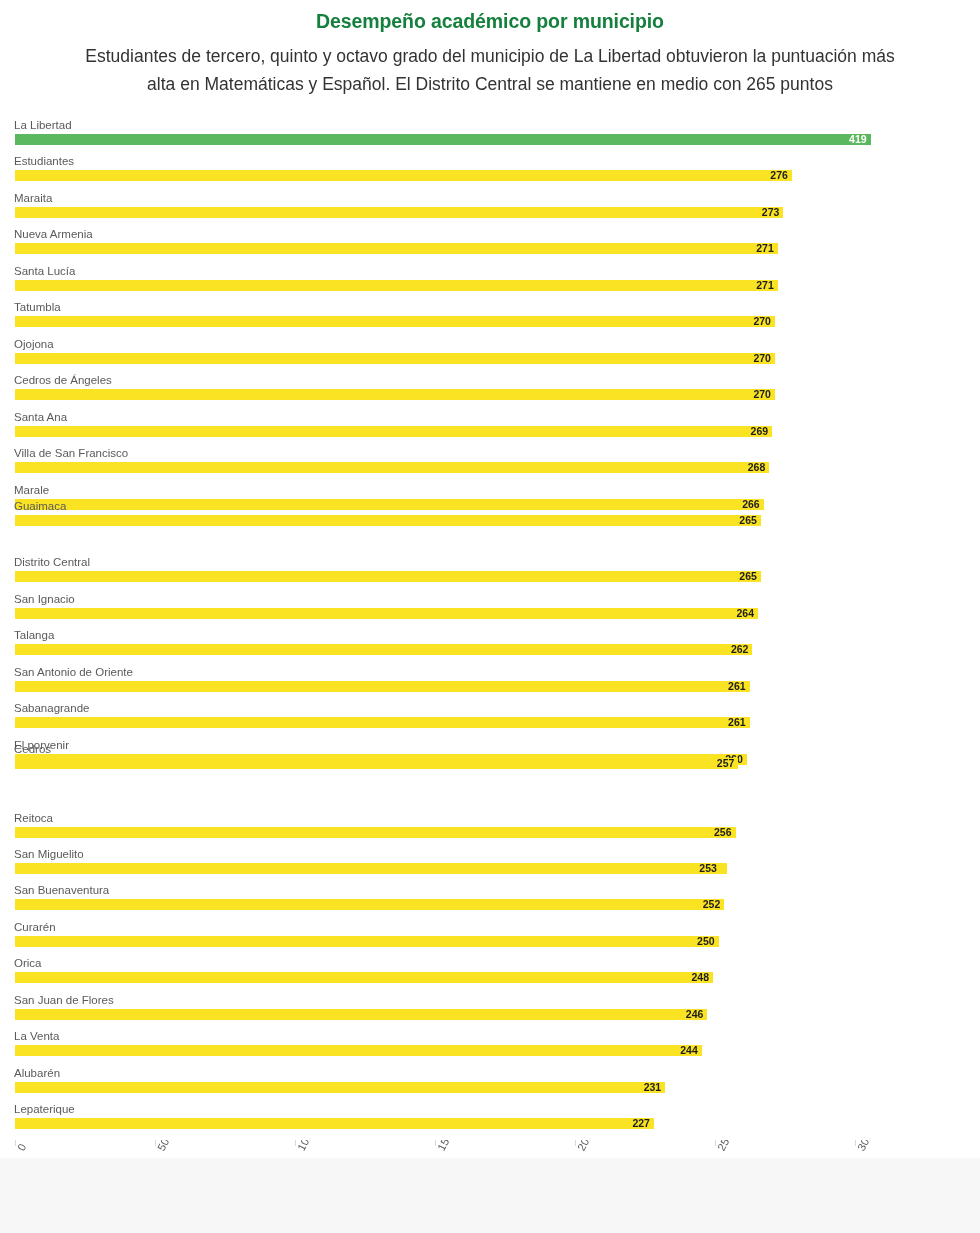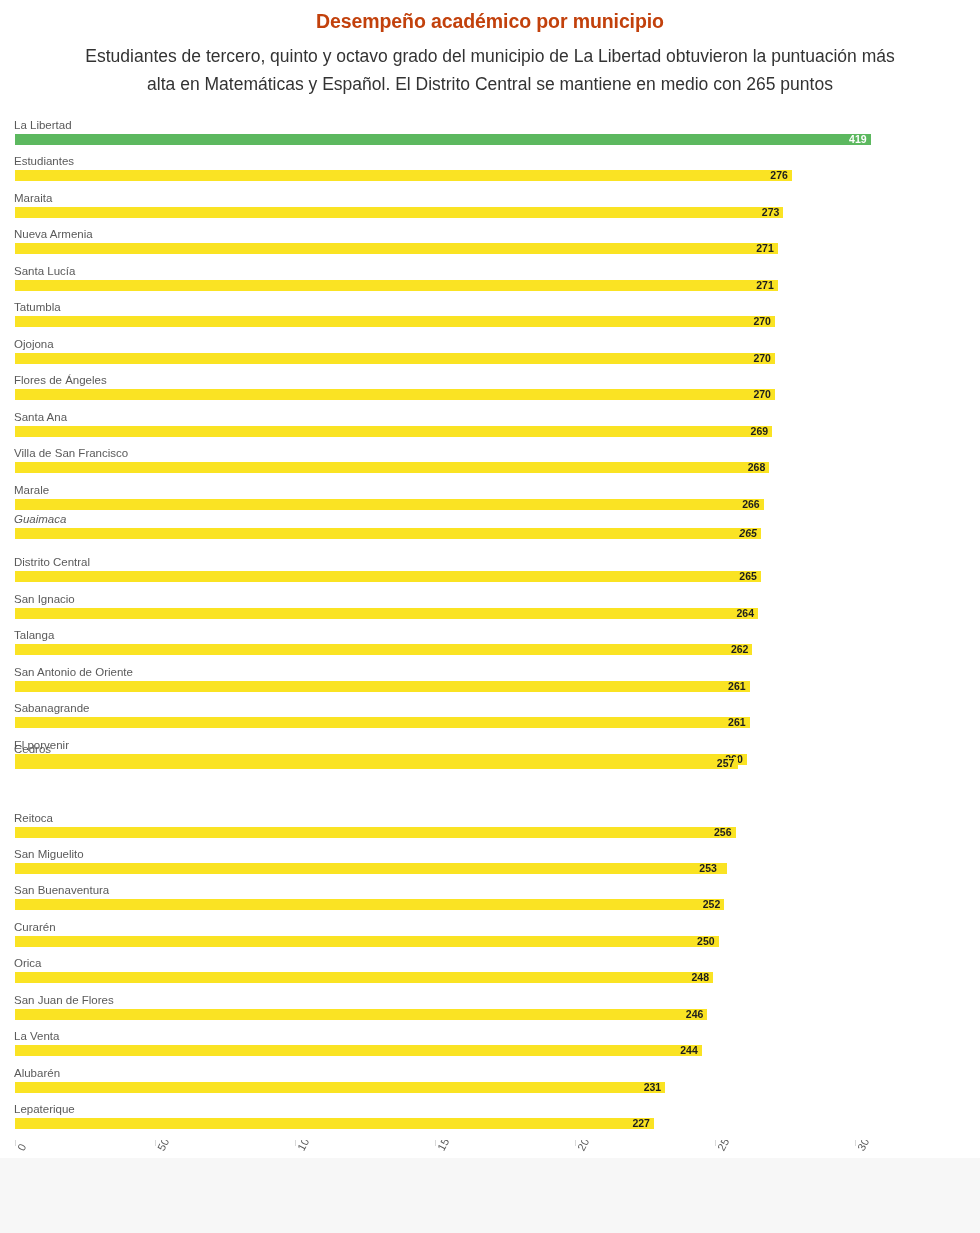--- a/index.html
+++ b/index.html
@@ -25,21 +25,21 @@
 
   .chart-header {
     width: 980px;
     padding-top: 9px;
     text-align: center;
   }
 
   .chart-title {
     font-size: 19.5px;
     font-weight: bold;
-    color: #c2410c;
+    color: #15803d;
     letter-spacing: -0.1px;
     line-height: 24px;
     white-space: nowrap;
   }
 
   .chart-subtitle {
     margin-top: 9px;
     font-size: 17.5px;
     font-weight: normal;
     color: #333333;
@@ -197,40 +197,40 @@
         <div class="bar-label">Tatumbla</div>
         <div class="bar-fill" style="left: 15px; width: 759.942px; top: 16px; position: absolute; height: 11px;"></div>
         <div class="bar-value" style="left: 740.942px; width: 30px;">270</div>
       </div>
       <div class="bar-row" style="top: 218.7px;">
         <div class="bar-label">Ojojona</div>
         <div class="bar-fill" style="left: 15px; width: 759.942px; top: 16px; position: absolute; height: 11px;"></div>
         <div class="bar-value" style="left: 740.942px; width: 30px;">270</div>
       </div>
       <div class="bar-row" style="top: 255.15px;">
-        <div class="bar-label">Flores de Ángeles</div>
+        <div class="bar-label">Cedros de Ángeles</div>
         <div class="bar-fill" style="left: 15px; width: 759.942px; top: 16px; position: absolute; height: 11px;"></div>
         <div class="bar-value" style="left: 740.942px; width: 30px;">270</div>
       </div>
       <div class="bar-row" style="top: 291.6px;">
         <div class="bar-label">Santa Ana</div>
         <div class="bar-fill" style="left: 15px; width: 757.127px; top: 16px; position: absolute; height: 11px;"></div>
         <div class="bar-value" style="left: 738.127px; width: 30px;">269</div>
       </div>
       <div class="bar-row" style="top: 328.05px;">
         <div class="bar-label">Villa de San Francisco</div>
         <div class="bar-fill" style="left: 15px; width: 754.313px; top: 16px; position: absolute; height: 11px;"></div>
         <div class="bar-value" style="left: 735.313px; width: 30px;">268</div>
       </div>
       <div class="bar-row" style="top: 364.5px;">
         <div class="bar-label">Marale</div>
         <div class="bar-fill" style="left: 15px; width: 748.684px; top: 16px; position: absolute; height: 11px;"></div>
         <div class="bar-value" style="left: 729.684px; width: 30px;">266</div>
       </div>
-      <div class="bar-row" style="top: 394px; font-style: italic;">
+      <div class="bar-row" style="top: 381px;">
         <div class="bar-label">Guaimaca</div>
         <div class="bar-fill" style="left: 15px; width: 745.869px; top: 16px; position: absolute; height: 11px;"></div>
         <div class="bar-value" style="left: 726.869px; width: 30px;">265</div>
       </div>
       <div class="bar-row" style="top: 437.4px;">
         <div class="bar-label">Distrito Central</div>
         <div class="bar-fill" style="left: 15px; width: 745.869px; top: 16px; position: absolute; height: 11px;"></div>
         <div class="bar-value" style="left: 726.869px; width: 30px;">265</div>
       </div>
       <div class="bar-row" style="top: 473.85px;">

